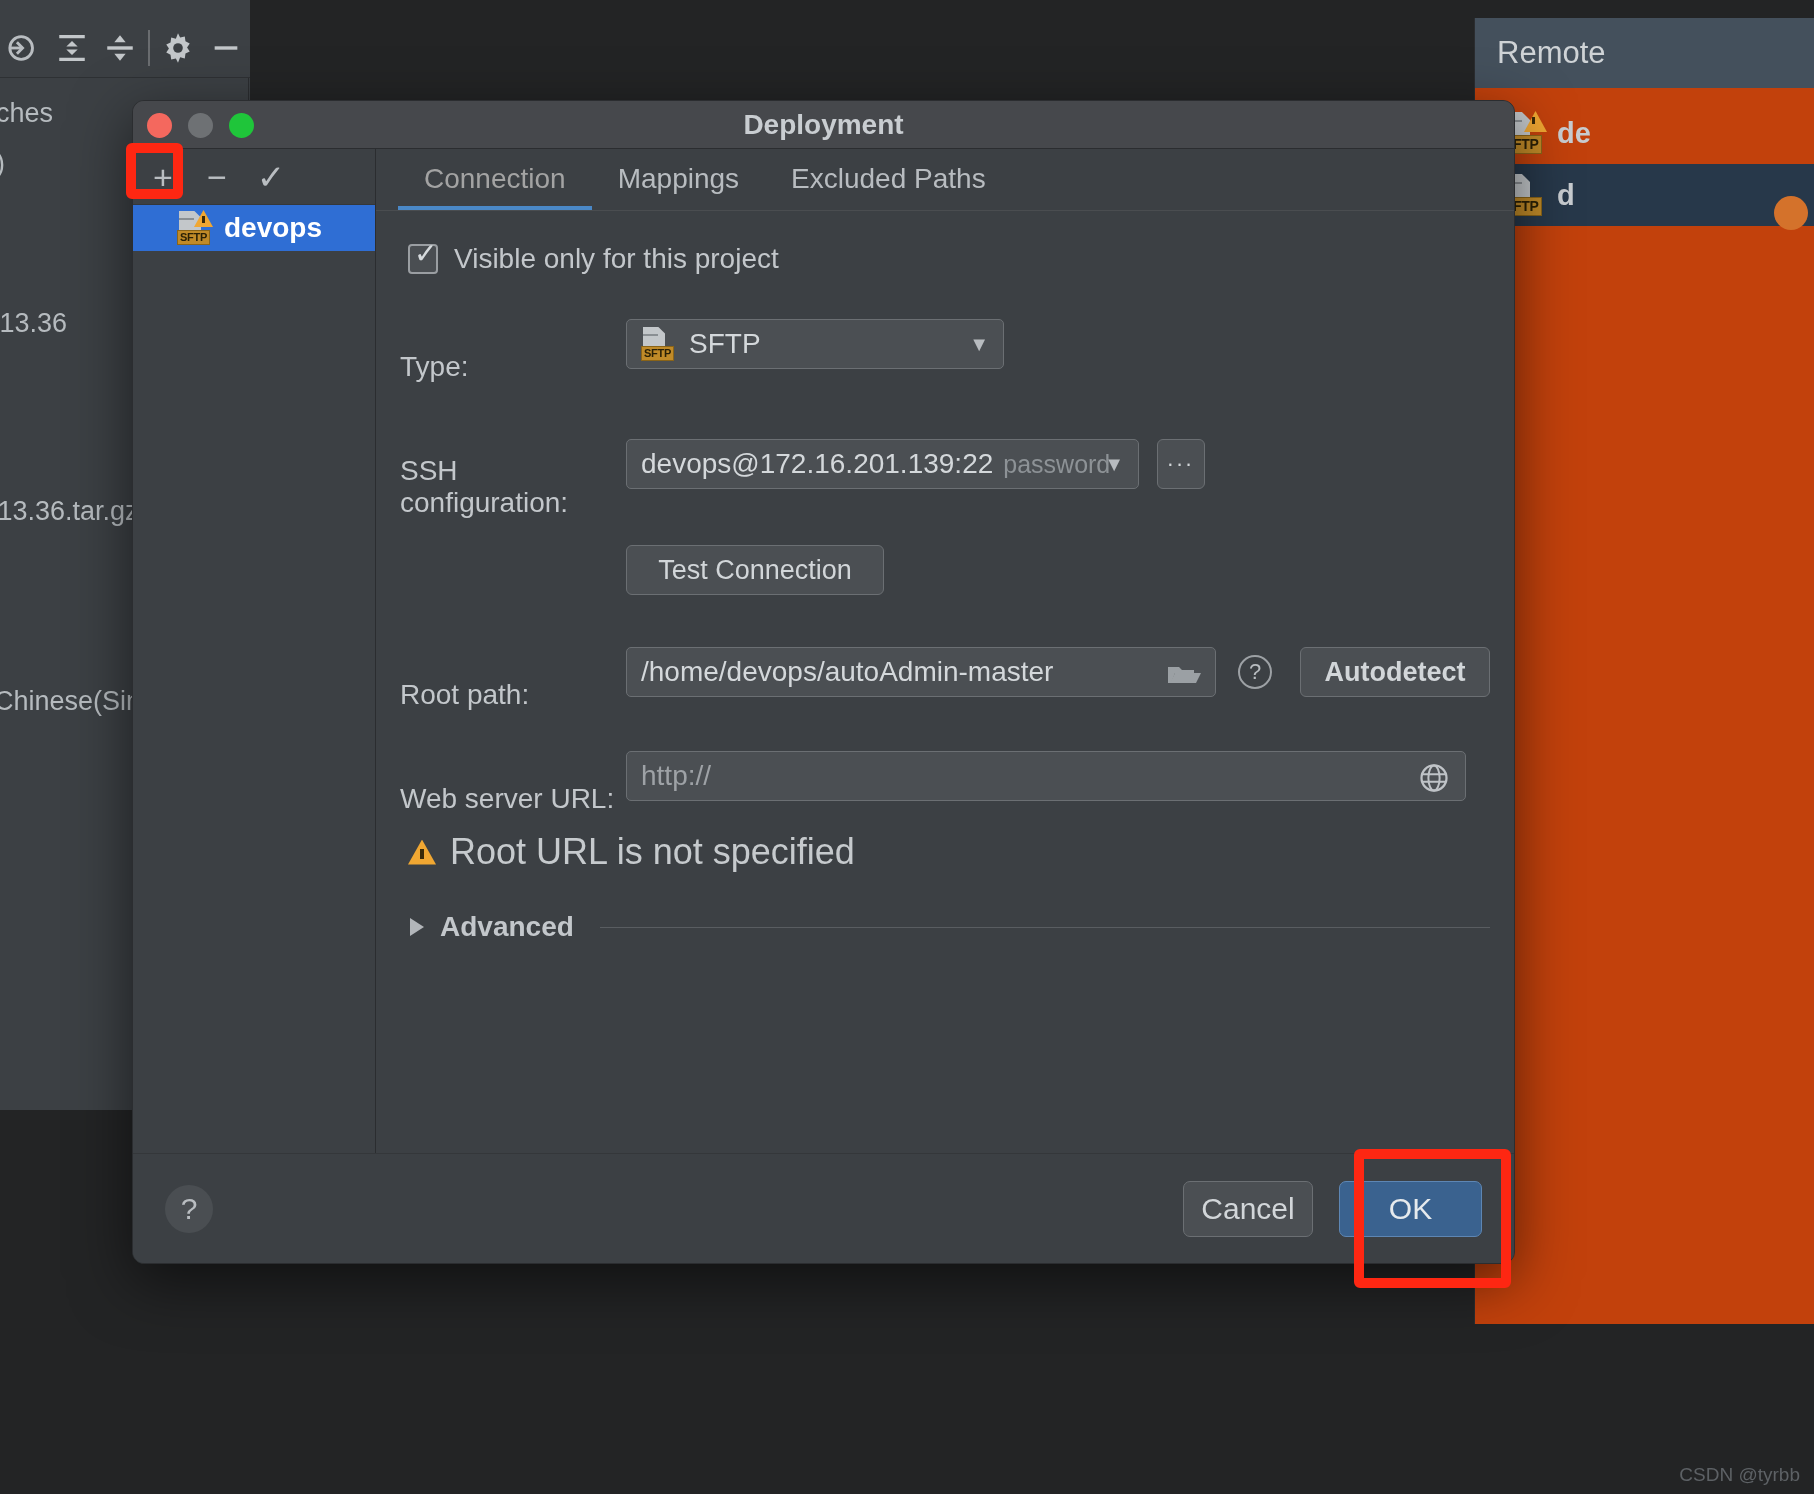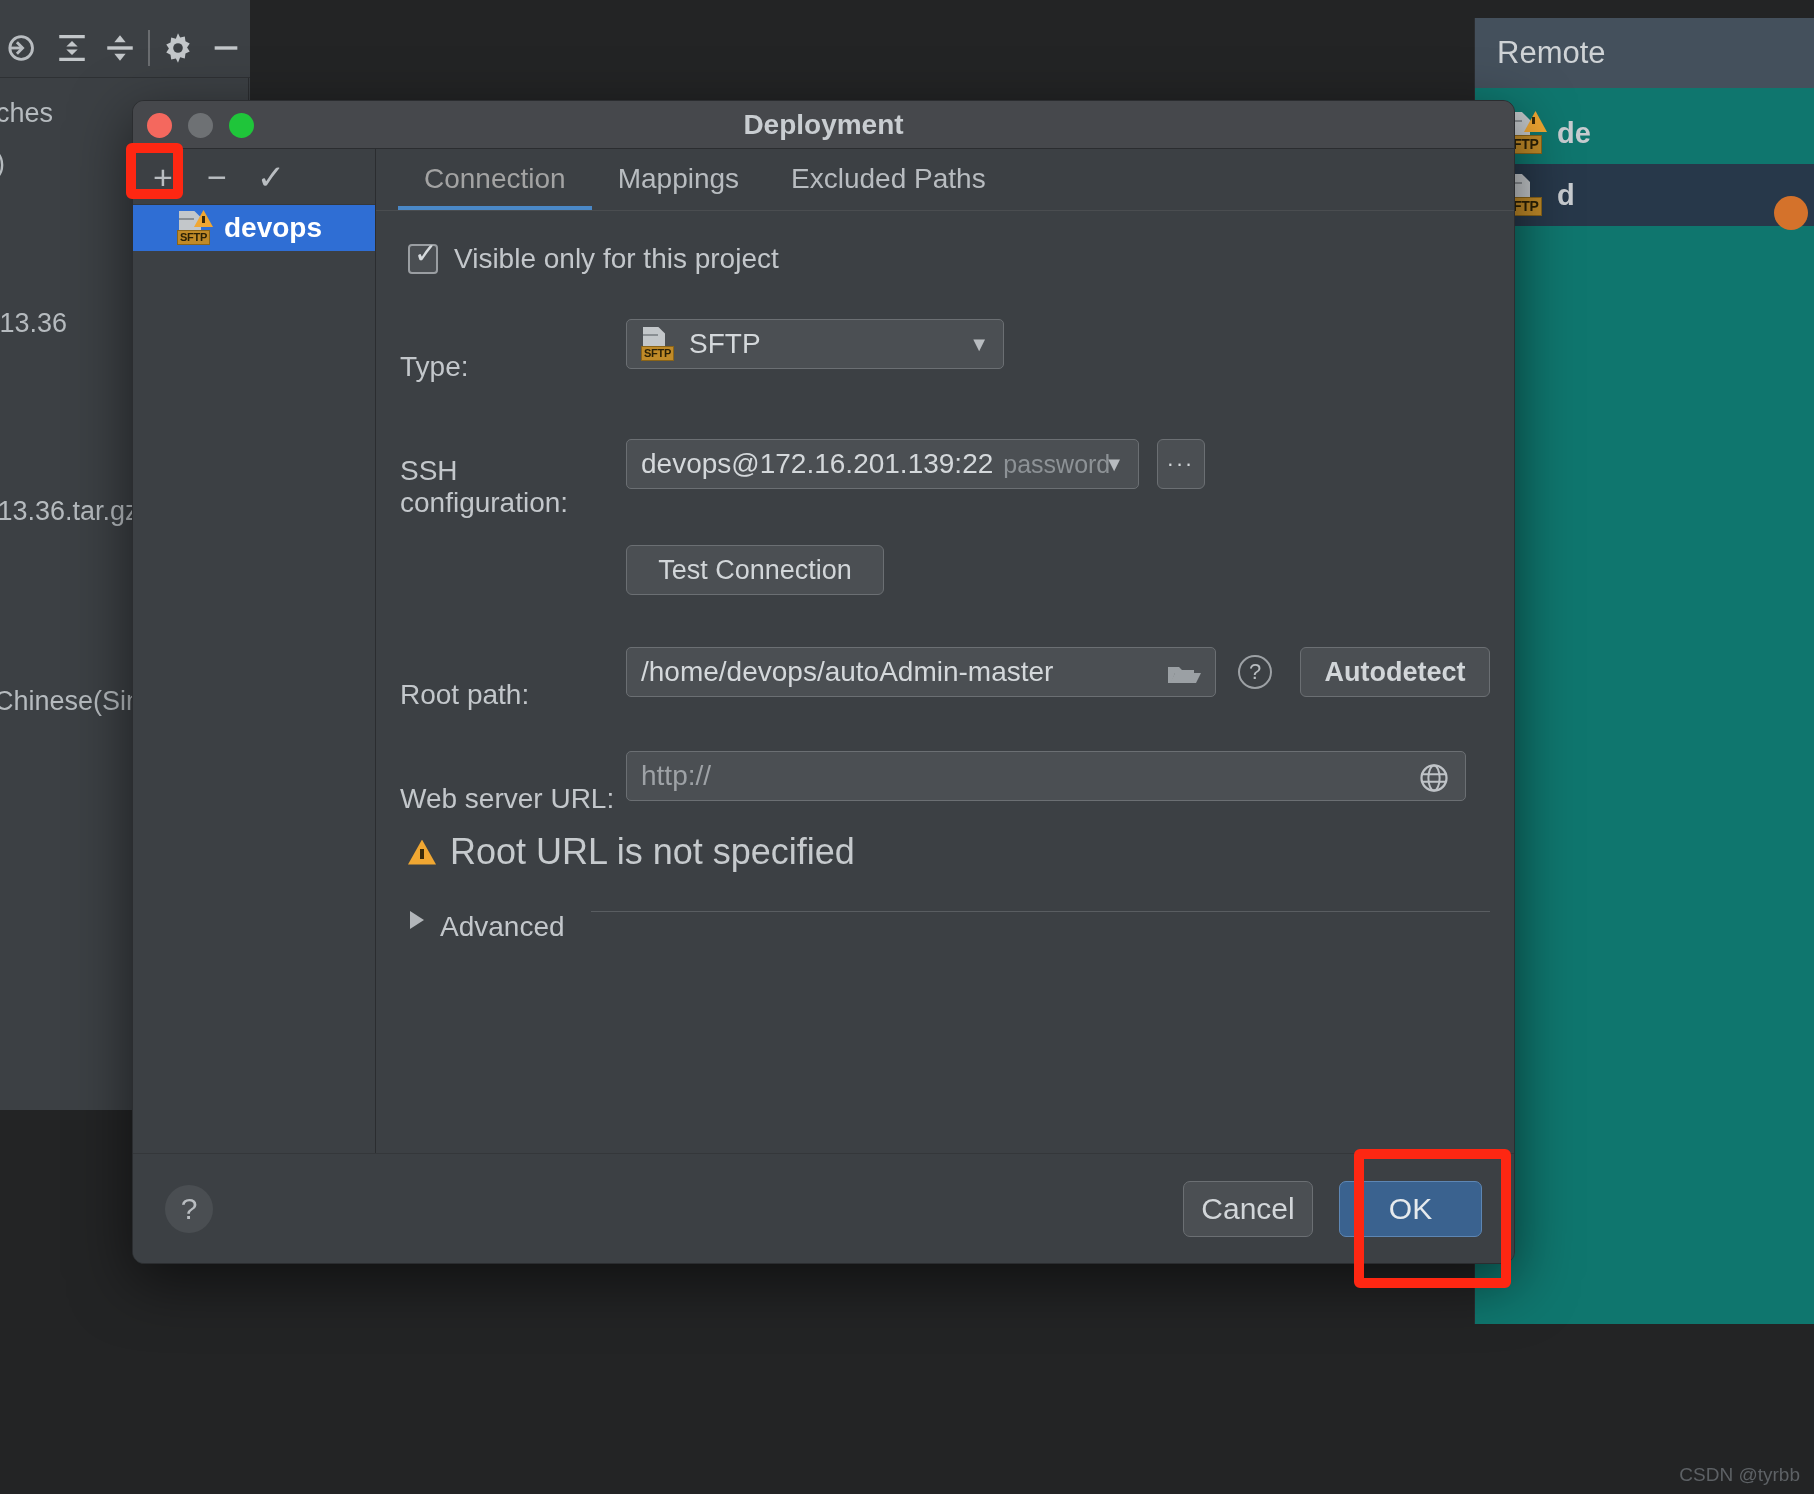--- a/index.html
+++ b/index.html
@@ -42,21 +42,21 @@
   .bg-topdark {
     position:absolute; left:250px; top:0; right:0; height:18px; background:#232425;
   }
   .bg-editor {
     position:absolute; left:250px; top:18px; right:300px; height:1100px; background:#232425;
   }
 
   
   .bg-right {
     position:absolute; right:0; top:18px; width:340px; bottom:170px;
-    background:#0f766e; border-left:1px solid #2b2d30;
+    background:#c2410c; border-left:1px solid #2b2d30;
   }
   .bg-right-head {
     height:70px; background:#44505c; color:#cfd3d6; font-size:31px;
     display:flex; align-items:center; padding-left:22px;
   }
   .bg-right-row {
     height:62px; display:flex; align-items:center; padding-left:26px;
     color:#c8ccd0; font-size:29px; font-weight:bold; gap:10px;
   }
   .bg-right-row.sel { background:#27384a; }
@@ -199,21 +199,21 @@
   }
 
   .warnrow { display:flex; align-items:center; gap:14px; padding-left:8px; margin-top:6px; }
   .warn-tri {
     width:28px; height:25px; background:#f0a732; clip-path:polygon(50% 0,100% 100%,0 100%);
     position:relative;
   }
   .warn-tri::after{ content:""; position:absolute; left:12px; top:9px; width:4px; height:10px; background:#3a2a08;}
   .warntext { color:#c6cacd; font-size:36px; }
 
-  .advanced { display:flex; gap:16px; margin-top:38px; padding-left:10px; }
+  .advanced { display:flex; align-items:center; gap:16px; margin-top:38px; padding-left:10px;font-weight:bold; }
   .adv-tri {
     width:0;height:0;border-left:14px solid #b2b6ba;border-top:9px solid transparent;border-bottom:9px solid transparent;
   }
   .adv-label { color:#c3c7cb; font-size:28px; }
   .adv-line { flex:1; height:1px; background:#595d61; margin-left:10px; }
 
   
   .dlg-footer {
     height:110px; border-top:1px solid #34373a; display:flex; align-items:center;
     padding:0 32px; background:#3c4044;

